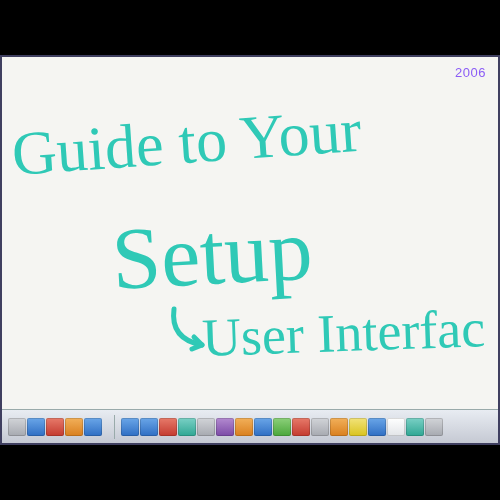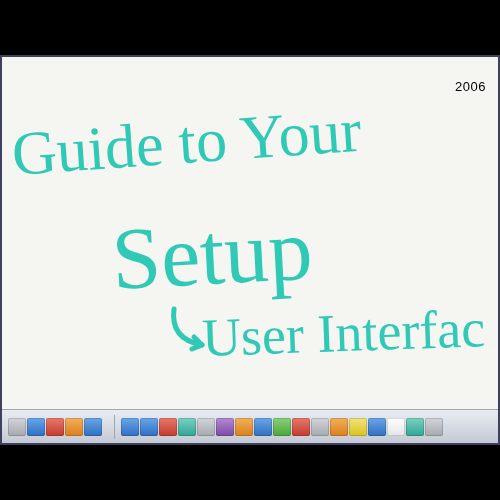--- a/index.html
+++ b/index.html
@@ -16,24 +16,24 @@
     .frame {
       width: 500px;
       height: 390px;
       background: #f5f5f2;
       border: 2px solid #3f3f60;
       position: relative;
       overflow: hidden;
     }
     .timestamp {
       position: absolute;
-      top: 22px;
+      top: 8px;
       right: 12px;
       font-size: 13px;
-      color: #000000;
+      color: #8b5cf6;
       letter-spacing: 0.5px;
     }
     .handwriting {
       position: absolute;
       inset: 0;
     }
     .hw {
       position: absolute;
       font-family: "Brush Script MT", "Segoe Script", cursive;
       color: #2fc9b6;

